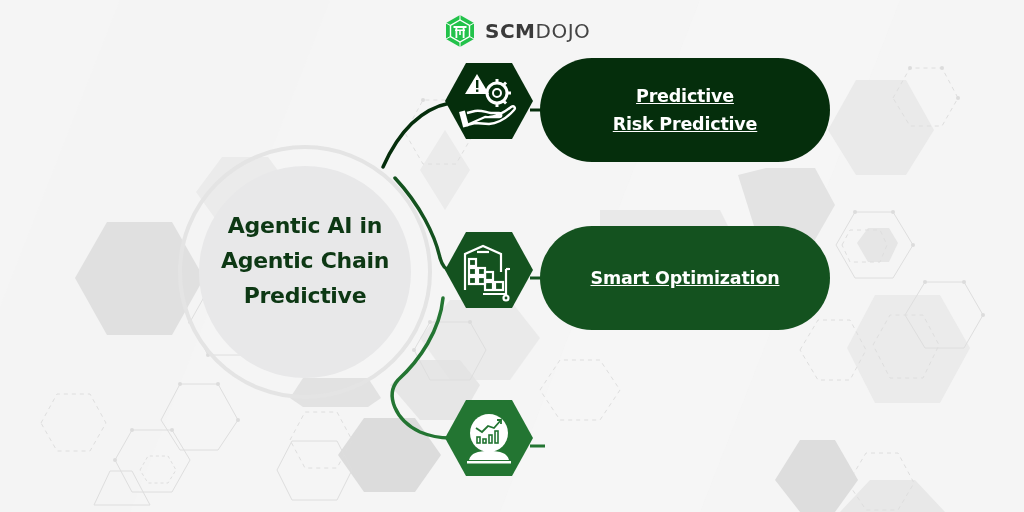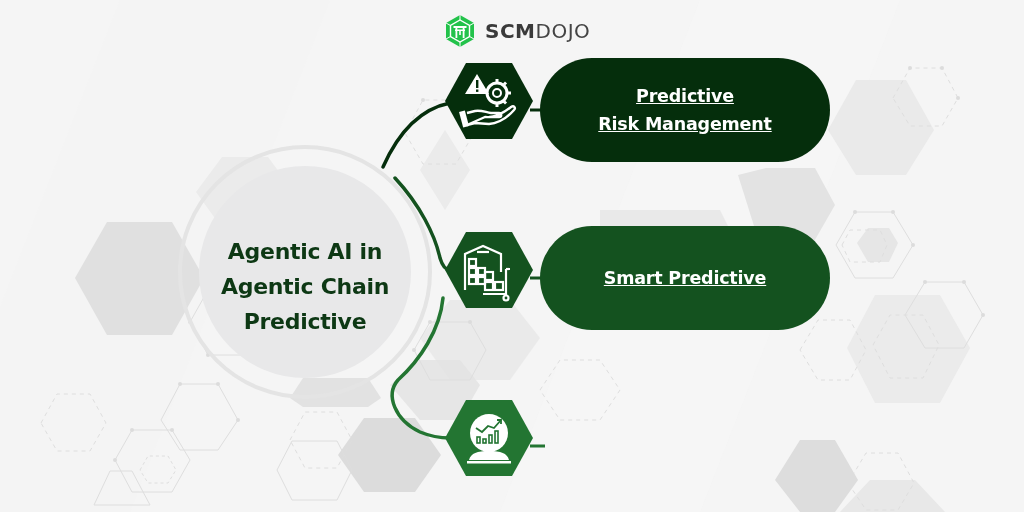--- a/index.html
+++ b/index.html
@@ -3,21 +3,21 @@
 <meta charset="utf-8">
 <style>
   html, body { margin: 0; padding: 0; }
   body { width: 1024px; height: 512px; overflow: hidden; background: #f5f5f5; position: relative; font-family: "DejaVu Sans", sans-serif; }
   .stage { position: absolute; left: 0; top: 0; width: 1024px; height: 456px; }
   .bg-svg { position: absolute; left: 0; top: 0; }
   .logo { position: absolute; left: 443px; top: 14px; height: 34px; display: flex; align-items: center; gap: 8px; }
   .logo-text { font-family: "DejaVu Sans", sans-serif; font-size: 20px; color: #3a3a3a; letter-spacing: 0.5px; line-height: 1; }
   .logo-text .scm { font-weight: bold; }
   .logo-text .dojo { font-weight: normal; color: #444; }
-  .center-title { position: absolute; left: 205px; top: 234px; width: 200px; text-align: center; color: #0d3814; font-family: "DejaVu Sans", sans-serif; font-weight: bold; font-size: 22px; line-height: 35px; letter-spacing: -0.3px; }
+  .center-title { position: absolute; left: 205px; top: 208px; width: 200px; text-align: center; color: #0d3814; font-family: "DejaVu Sans", sans-serif; font-weight: bold; font-size: 22px; line-height: 35px; letter-spacing: -0.3px; }
   .center-title span { display: block; }
   .pill { position: absolute; left: 540px; width: 290px; height: 104px; border-radius: 52px; display: flex; flex-direction: column; align-items: center; justify-content: center; color: #ffffff; font-family: "DejaVu Sans", sans-serif; font-weight: bold; font-size: 17.5px; line-height: 28px; text-align: center; letter-spacing: -0.2px; text-decoration: underline; }
   .pill span { display: block; white-space: nowrap; }
   .hex-icon { position: absolute; width: 88px; height: 76px; }
 </style>
 </head>
 <body>
 
 <div class="stage">
 
@@ -156,21 +156,21 @@
         <rect x="58.5" y="19" width="3" height="3" transform="rotate(45 60 20.5)"></rect>
         <rect x="58.5" y="38" width="3" height="3" transform="rotate(45 60 39.5)"></rect>
       </g>
 
       <path d="M22,50 L30,48 C36,47 40,49 46,50 L54,50 C57,50 57,54 54,54 L44,54 M40,54 C48,55 56,52 66,44 C69,42 71,45 69,47 C62,55 54,60 44,61 L30,60 L22,62 Z" fill="none" stroke="#ffffff" stroke-width="2.4" stroke-linejoin="round"></path>
       <rect x="16" y="48" width="6" height="16" fill="#ffffff" transform="rotate(-15 19 56)"></rect>
     </g>
   </svg>
   <div class="pill" style="top:58px; background:#052e0c;">
     <span>Predictive</span>
-    <span>Risk Management</span>
+    <span>Risk Predictive</span>
   </div>
 
   <svg class="hex-icon" style="left:445px; top:232px;" viewBox="0 0 88 76">
     <polygon points="0,38 21,0 67,0 88,38 67,76 21,76" fill="#14521f"></polygon>
     <g fill="none" stroke="#ffffff" stroke-width="2.2">
       <path d="M20,58 L20,22 L38,14 L56,22 L56,40"></path>
       <line x1="32" y1="20" x2="44" y2="20"></line>
       <rect x="24" y="27" width="7" height="7"></rect>
       <rect x="24" y="36" width="7" height="7"></rect>
       <rect x="33" y="36" width="7" height="7"></rect>
@@ -178,21 +178,21 @@
       <rect x="33" y="45" width="7" height="7"></rect>
       <rect x="40" y="40" width="8" height="8"></rect>
       <rect x="40" y="50" width="8" height="8"></rect>
       <rect x="50" y="50" width="8" height="8"></rect>
       <path d="M61,37 L61,62 L38,62"></path>
       <line x1="61" y1="37" x2="65" y2="37"></line>
       <circle cx="61" cy="66" r="2.5"></circle>
     </g>
   </svg>
   <div class="pill" style="top:226px; background:#14521f;">
-    <span>Smart Predictive</span>
+    <span>Smart Optimization</span>
   </div>
 
   <svg class="hex-icon" style="left:445px; top:400px;" viewBox="0 0 88 76">
     <polygon points="0,38 21,0 67,0 88,38 67,76 21,76" fill="#237532"></polygon>
     <g>
       <circle cx="44" cy="33" r="19" fill="#ffffff"></circle>
       <path d="M24,60 C26,53 32,51 44,51 C56,51 62,53 64,60 Z" fill="#ffffff"></path>
       <rect x="22" y="61" width="44" height="2.5" fill="#ffffff"></rect>
       <polyline points="31,28 37,32 43,26 49,28 56,20" fill="none" stroke="#237532" stroke-width="1.8"></polyline>
       <polyline points="52,20 56,20 56,24" fill="none" stroke="#237532" stroke-width="1.8"></polyline>

